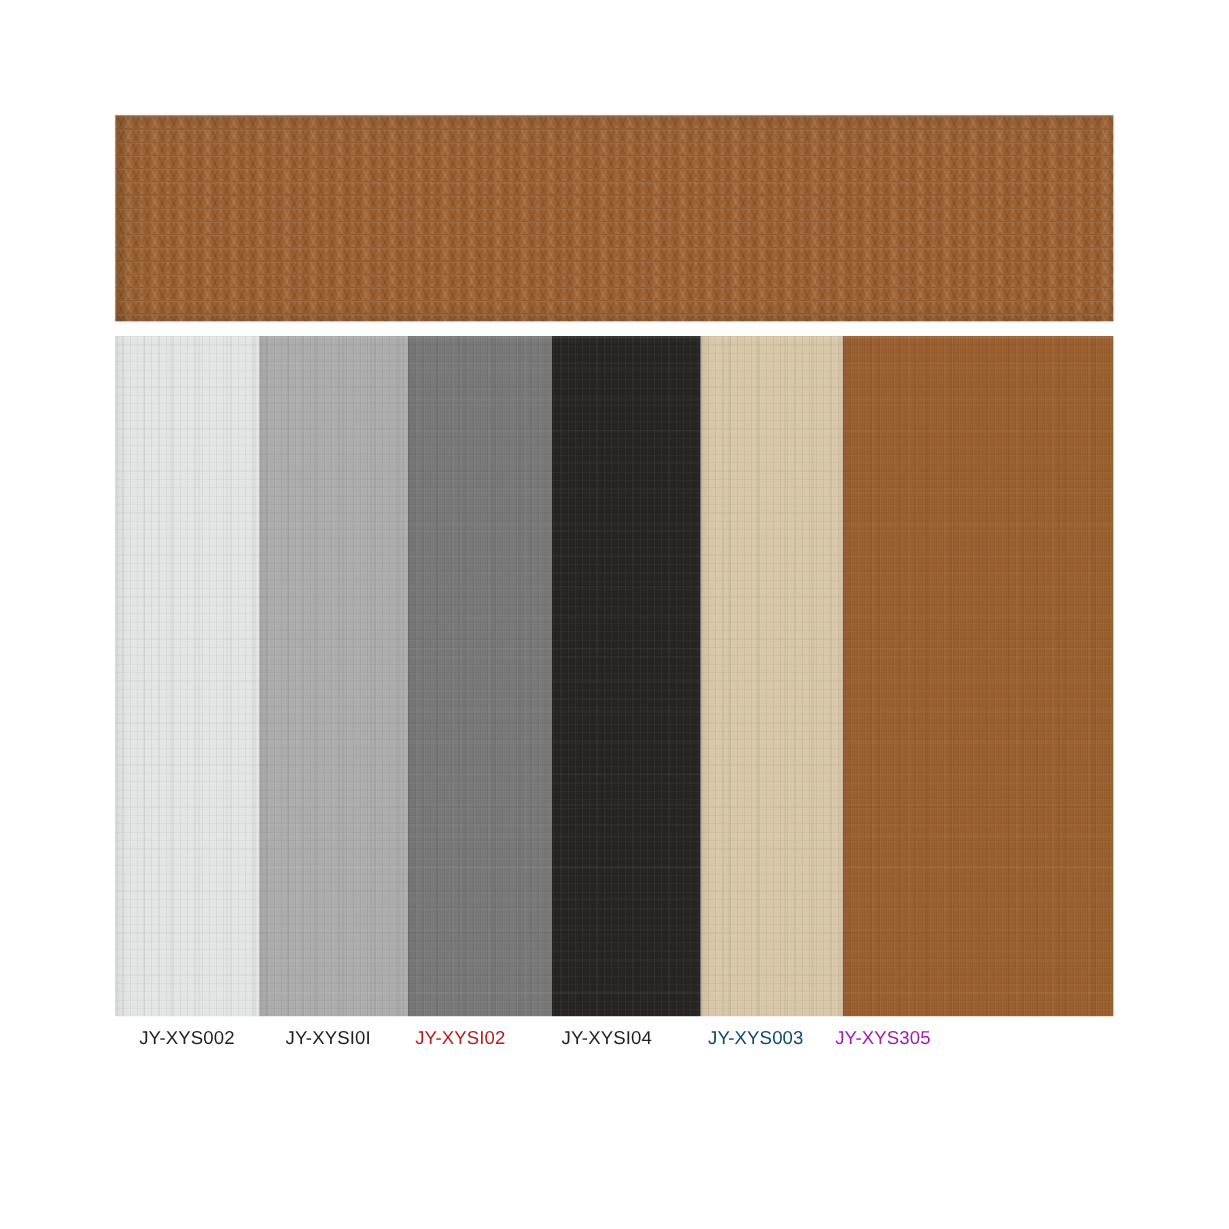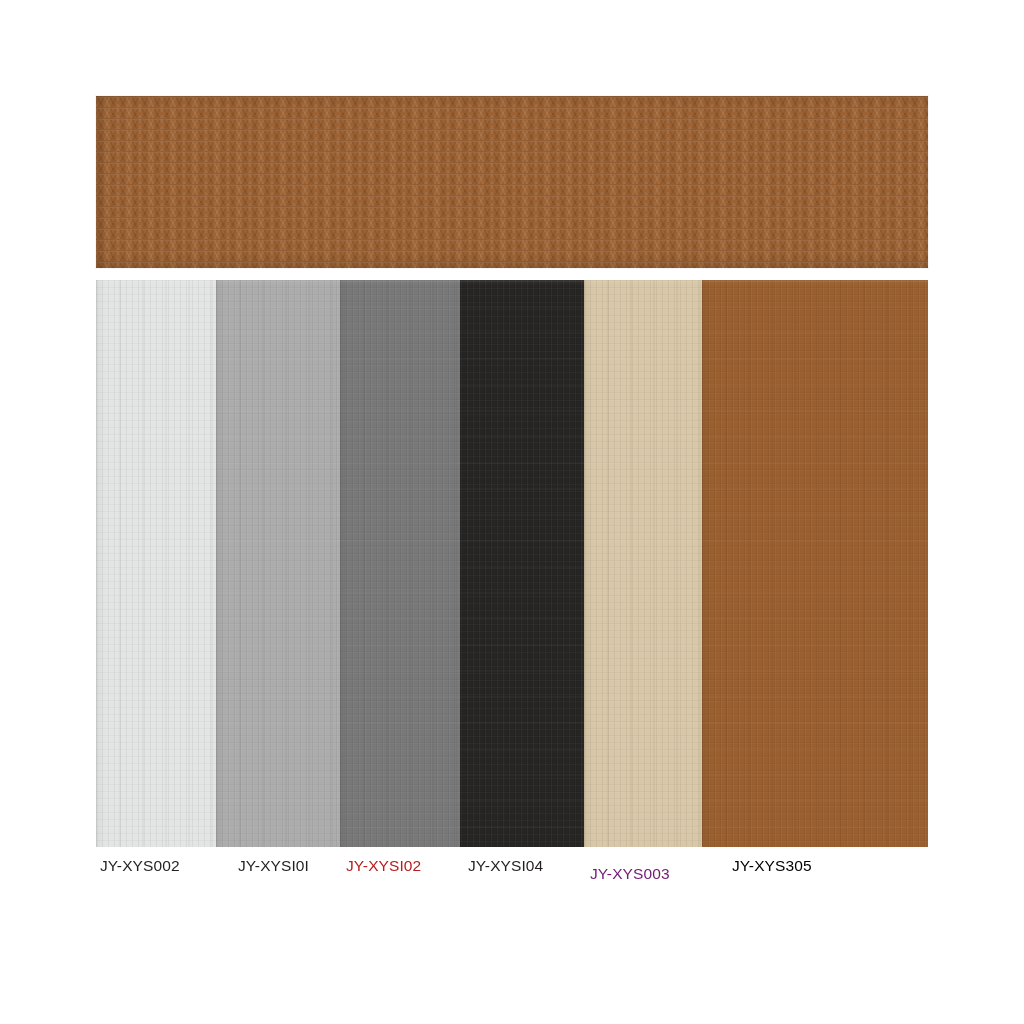--- a/index.html
+++ b/index.html
@@ -211,21 +211,21 @@
       </div>
       <div class="swatch" style="width: 226px;">
         <div class="swatch-base" style="background: rgb(154, 95, 47);"></div>
         <div class="swatch-weave"></div>
         <div class="swatch-weave-coarse"></div>
         <div class="swatch-edge"></div>
       </div>
     </div>
 
   <div id="label-row" style="top: 855px;">
-      <div class="swatch-label" style="left: 4px; color: rgb(35, 31, 32);">JY-XYS002</div>
+      <div class="swatch-label" style="left: 20px; color: rgb(35, 31, 32);">JY-XYS002</div>
       <div class="swatch-label" style="left: 142px; color: rgb(35, 31, 32);">JY-XYSI0I</div>
       <div class="swatch-label" style="left: 250px; color: #b91c1c;">JY-XYSI02</div>
       <div class="swatch-label" style="left: 372px; color: rgb(35, 31, 32);">JY-XYSI04</div>
-      <div class="swatch-label" style="left: 494px; color: #701a75; margin-top: 8px;">JY-XYS003</div>
-      <div class="swatch-label" style="left: 636px; color: #000000;">JY-XYS305</div>
+      <div class="swatch-label" style="left: 494px; color: #0c4a6e;">JY-XYS003</div>
+      <div class="swatch-label" style="left: 600px; color: #a21caf;">JY-XYS305</div>
     </div>
 
 </div>
 
 </body></html>

